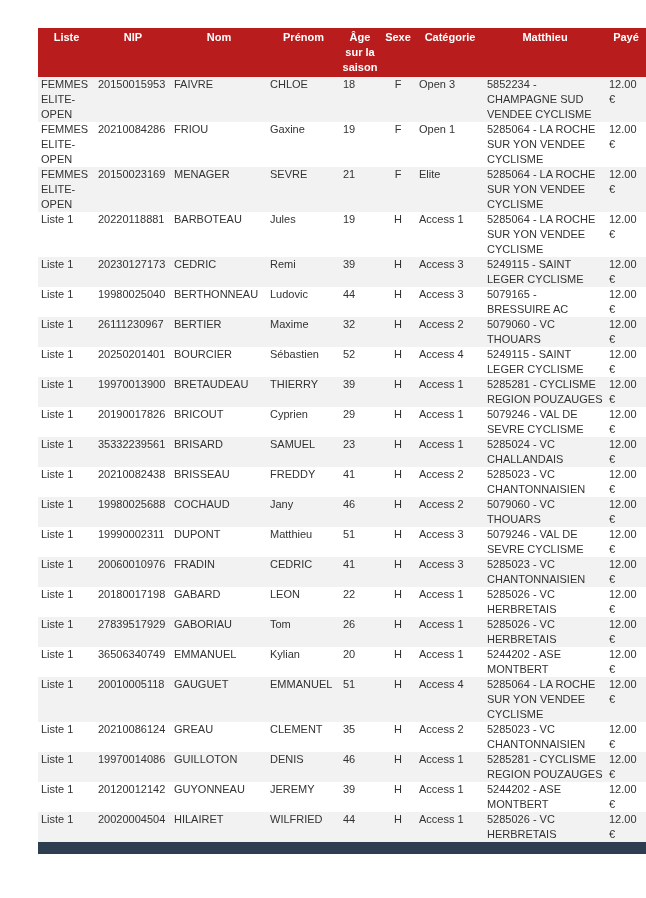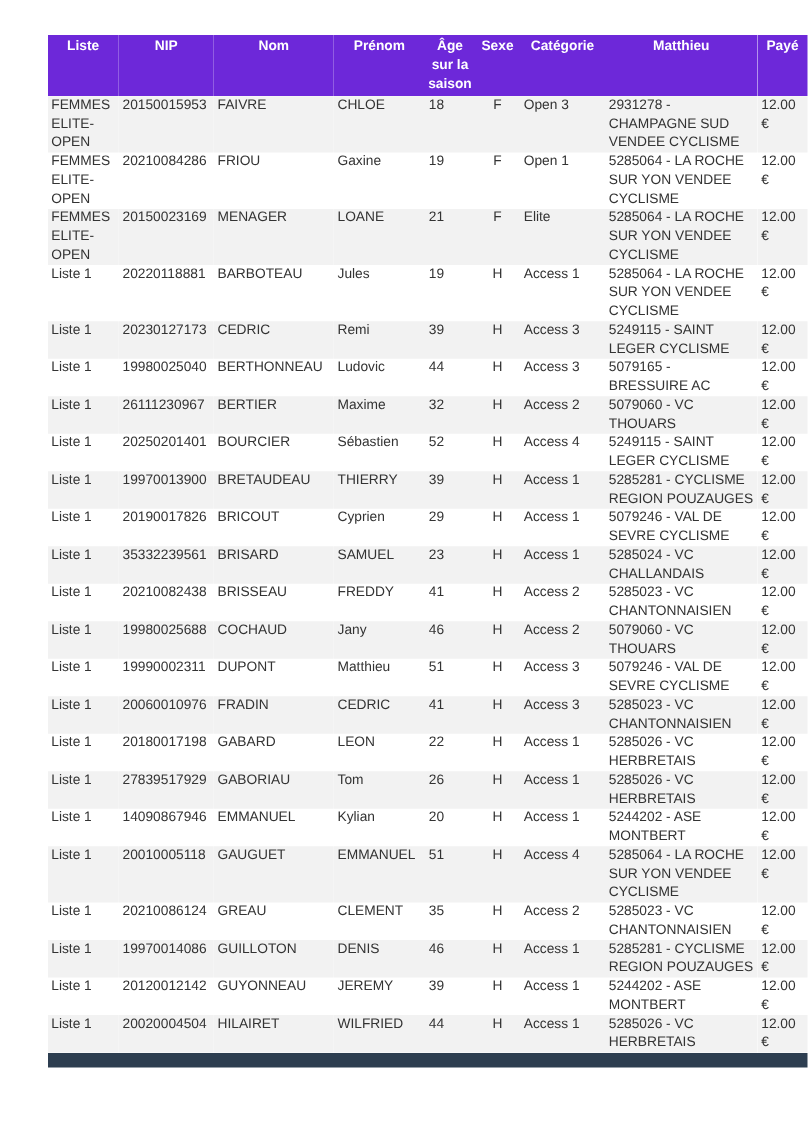--- a/index.html
+++ b/index.html
@@ -16,21 +16,21 @@
     left: 38px;
     top: 28px;
     width: 608px;
   }
   table.engagements {
     border-collapse: collapse;
     table-layout: fixed;
     width: 608px;
   }
   table.engagements th {
-    background: #6d28d9;
+    background: #b91c1c;
     color: #ffffff;
     font-size: 11px;
     font-weight: bold;
     line-height: 15px;
     text-align: center;
     vertical-align: top;
     padding: 2px 2px;
     overflow: hidden;
   }
   table.engagements td {
@@ -86,39 +86,39 @@
     </thead>
     <tbody id="body-rows">
         <tr>
           <td class="col-liste">FEMMES ELITE-OPEN</td>
           <td class="col-nip">20150015953</td>
           <td class="col-nom">FAIVRE</td>
           <td class="col-prenom">CHLOE</td>
           <td class="col-age">18</td>
           <td class="col-sexe">F</td>
           <td class="col-categorie">Open 3</td>
-          <td class="col-engageur">2931278 - CHAMPAGNE SUD VENDEE CYCLISME</td>
+          <td class="col-engageur">5852234 - CHAMPAGNE SUD VENDEE CYCLISME</td>
           <td class="col-paye">12.00 €</td>
         </tr>
         <tr>
           <td class="col-liste">FEMMES ELITE-OPEN</td>
           <td class="col-nip">20210084286</td>
           <td class="col-nom">FRIOU</td>
           <td class="col-prenom">Gaxine</td>
           <td class="col-age">19</td>
           <td class="col-sexe">F</td>
           <td class="col-categorie">Open 1</td>
           <td class="col-engageur">5285064 - LA ROCHE SUR YON VENDEE CYCLISME</td>
           <td class="col-paye">12.00 €</td>
         </tr>
         <tr>
           <td class="col-liste">FEMMES ELITE-OPEN</td>
           <td class="col-nip">20150023169</td>
           <td class="col-nom">MENAGER</td>
-          <td class="col-prenom">LOANE</td>
+          <td class="col-prenom">SEVRE</td>
           <td class="col-age">21</td>
           <td class="col-sexe">F</td>
           <td class="col-categorie">Elite</td>
           <td class="col-engageur">5285064 - LA ROCHE SUR YON VENDEE CYCLISME</td>
           <td class="col-paye">12.00 €</td>
         </tr>
         <tr>
           <td class="col-liste">Liste 1</td>
           <td class="col-nip">20220118881</td>
           <td class="col-nom">BARBOTEAU</td>
@@ -267,21 +267,21 @@
           <td class="col-nom">GABORIAU</td>
           <td class="col-prenom">Tom</td>
           <td class="col-age">26</td>
           <td class="col-sexe">H</td>
           <td class="col-categorie">Access 1</td>
           <td class="col-engageur">5285026 - VC HERBRETAIS</td>
           <td class="col-paye">12.00 €</td>
         </tr>
         <tr>
           <td class="col-liste">Liste 1</td>
-          <td class="col-nip">14090867946</td>
+          <td class="col-nip">36506340749</td>
           <td class="col-nom">EMMANUEL</td>
           <td class="col-prenom">Kylian</td>
           <td class="col-age">20</td>
           <td class="col-sexe">H</td>
           <td class="col-categorie">Access 1</td>
           <td class="col-engageur">5244202 - ASE MONTBERT</td>
           <td class="col-paye">12.00 €</td>
         </tr>
         <tr>
           <td class="col-liste">Liste 1</td>

